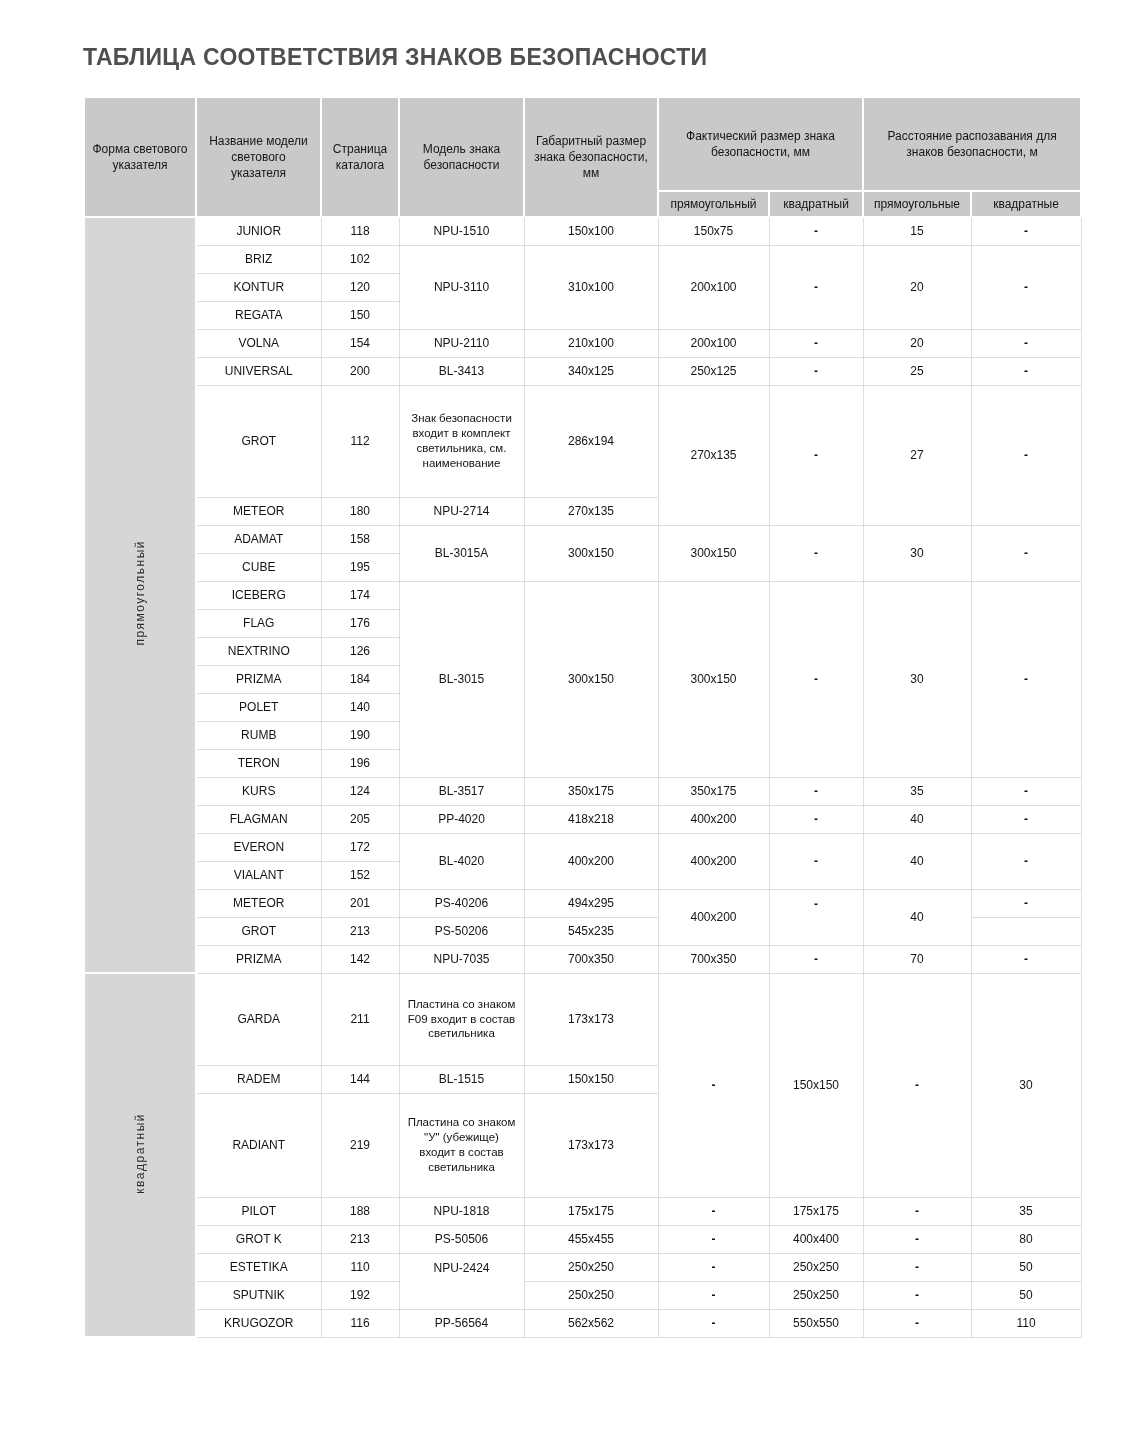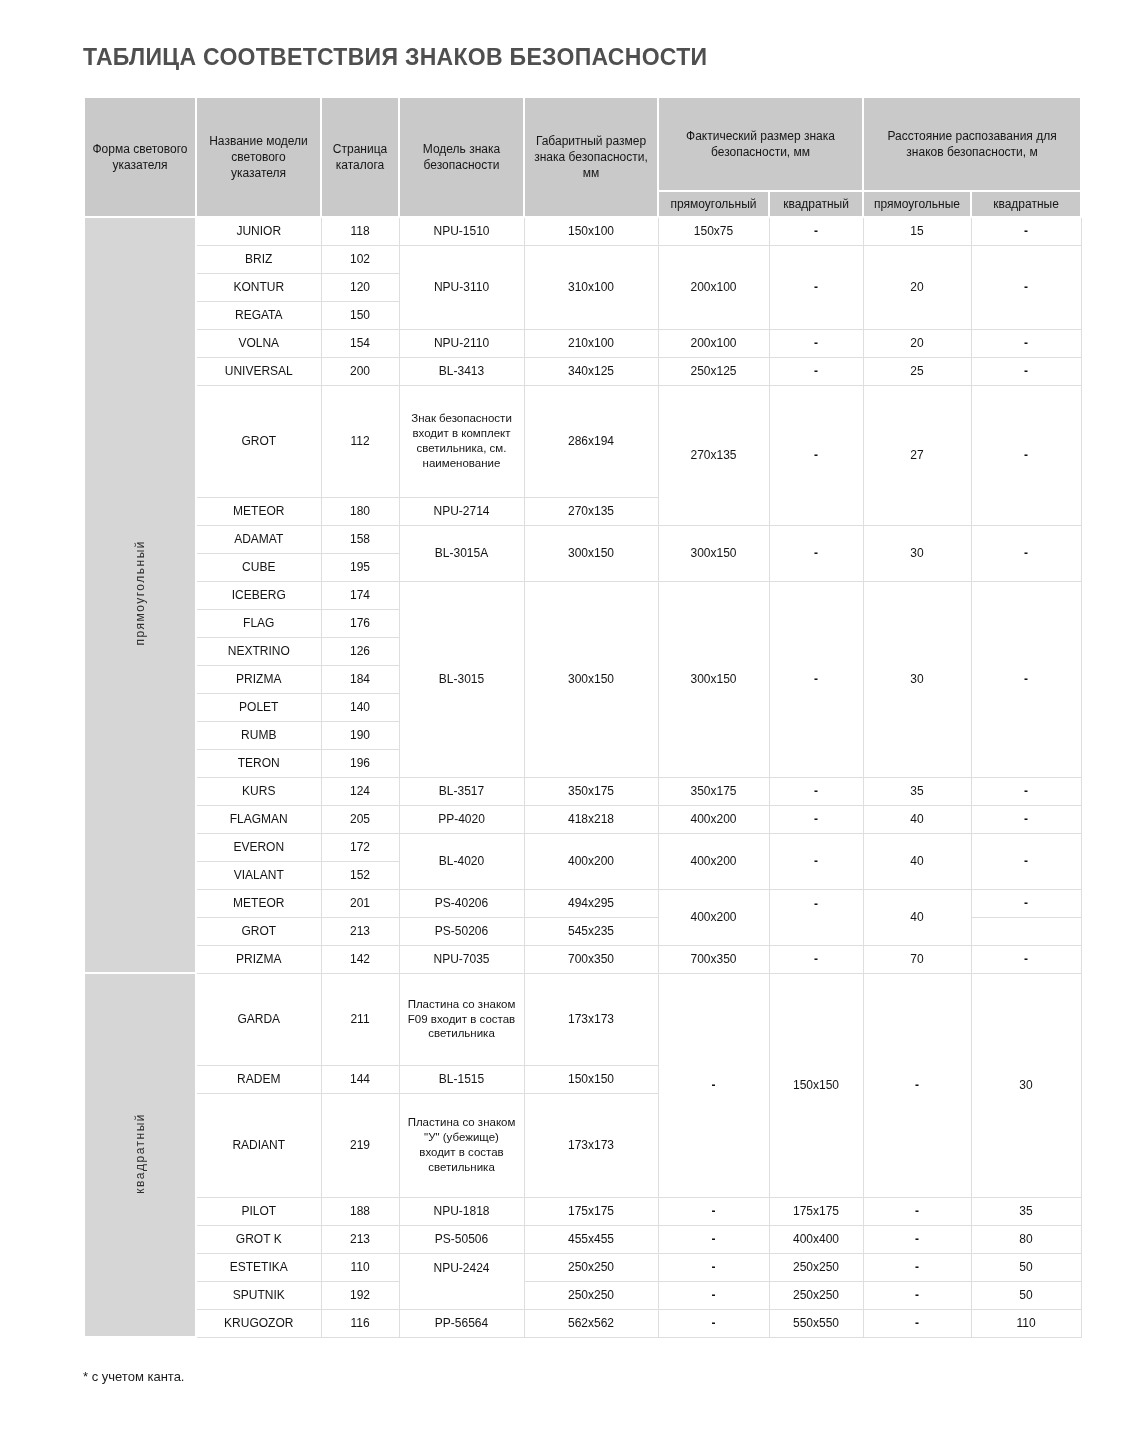--- a/index.html
+++ b/index.html
@@ -325,15 +325,14 @@
           <td>562x562</td>
           <td class="dash">-</td>
           <td>550x550</td>
           <td class="dash">-</td>
           <td>110</td>
         </tr>
       </tbody>
   </table>
 
   <div class="footnotes">
-    <p class="fn">* с учетом канта.</p>
   </div>
 </div>
 
 </body></html>

